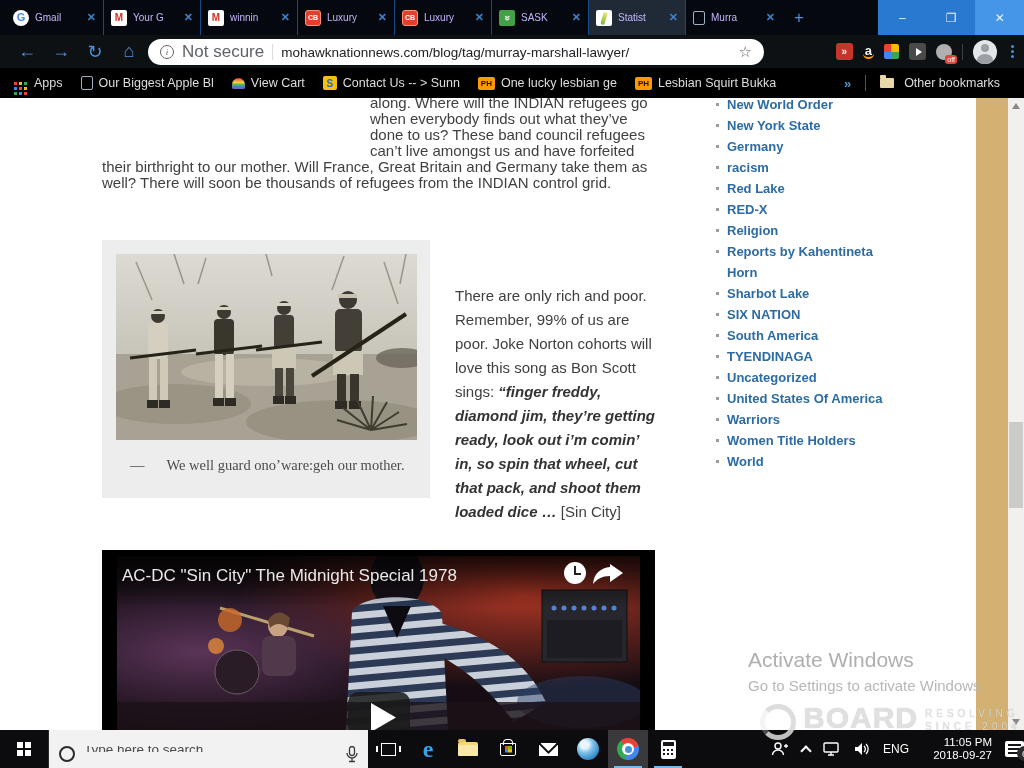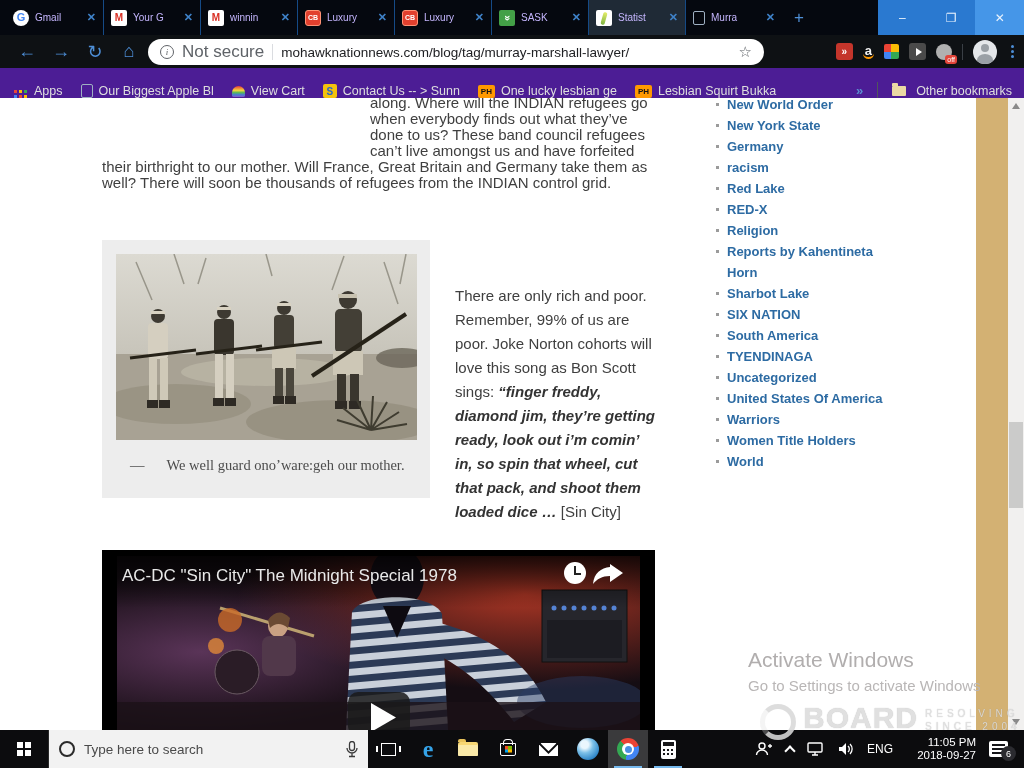--- a/index.html
+++ b/index.html
@@ -47,21 +47,21 @@
   .ext-globe{width:16px;height:16px;background:#b0b0b0;border-radius:50%;position:relative}
   .ext-globe em{position:absolute;right:-5px;bottom:-4px;background:#e2453a;color:#fff;font-size:7px;font-style:normal;border-radius:3px;padding:0 2px;line-height:9px}
   .extdiv{width:1px;height:16px;background:#3a3f45}
   .avatar{width:24px;height:24px;background:#e4e7ea;border-radius:50%;position:relative;overflow:hidden}
   .avatar:before{content:"";position:absolute;left:8px;top:4px;width:8px;height:8px;background:#9aa0a6;border-radius:50%}
   .avatar:after{content:"";position:absolute;left:4px;top:14px;width:16px;height:12px;background:#9aa0a6;border-radius:50% 50% 0 0}
   .menu3{display:flex;flex-direction:column;gap:2px;padding:0 4px}
   .menu3 i{width:3px;height:3px;border-radius:50%;background:#4d8ed6}
 
   
-  #bmbar{position:absolute;left:0;top:68px;width:1024px;height:30px;background:#4c1d95;display:flex;align-items:flex-end;padding:0 12px;gap:8px;color:#dedede;font-size:12.5px}
+  #bmbar{position:absolute;left:0;top:68px;width:1024px;height:30px;background:#000000;display:flex;align-items:center;padding:0 12px;gap:8px;color:#dedede;font-size:12.5px}
   .bm{display:flex;align-items:center;gap:6px;margin-right:10px;white-space:nowrap}
   .apps-ic{width:3px;height:3px;background:#e8453c;margin:5px 11px 5px 2px;box-shadow:5px 0 #fbbc05,10px 0 #34a853,0 5px #4285f4,5px 5px #e8453c,10px 5px #fbbc05,0 10px #34a853,5px 10px #4285f4,10px 10px #e8453c}
   .rainbow{width:13px;height:11px;border-radius:7px 7px 2px 2px;background:linear-gradient(180deg,#e03c3c,#f0883c,#f5d53c,#58b858,#4878d8,#8858c8)}
   .sq-s{width:14px;height:14px;background:#f4c20d;color:#2a66c8;font-size:10px;font-weight:bold;display:flex;align-items:center;justify-content:center;border-radius:2px}
   .sq-ph{width:17px;height:13px;background:#ff9900;color:#131313;font-size:8px;font-weight:bold;display:flex;align-items:center;justify-content:center;border-radius:2px}
   .bm-overflow{color:#5a8fd0;font-weight:bold;font-size:13px;margin-left:auto}
   .bmdiv{width:1px;height:16px;background:#50555b;margin:0 6px}
   .folder{width:14px;height:10px;background:#ead9a4;border-radius:1px;position:relative;margin-right:4px}
   .folder:before{content:"";position:absolute;left:0;top:-3px;width:6px;height:3px;background:#ead9a4;border-radius:1px 1px 0 0}
 
@@ -91,21 +91,21 @@
   #stockwm{position:absolute;left:760px;top:701px;display:flex;align-items:flex-start;gap:7px;z-index:60;pointer-events:none;opacity:.88}
   #stockwm .ring{width:36px;height:36px;border:5px solid #d9d9d9;border-left-color:rgba(217,217,217,.35);border-radius:50%;margin-top:3px}
   #stockwm .brand{font-size:30px;font-weight:bold;letter-spacing:1px;color:#dcdcdc;text-shadow:0 0 1px rgba(90,90,90,.45)}
   #stockwm .small{display:flex;flex-direction:column;margin-top:6px}
   #stockwm .small span{font-size:10px;letter-spacing:4px;color:#dedede;line-height:13px;text-shadow:0 0 1px rgba(90,90,90,.4)}
 
   
   #taskbar{position:absolute;left:0;top:730px;width:1024px;height:38px;background:#0c0c0e;display:flex;align-items:center;z-index:40}
   .tb-start{width:48px;height:38px;display:flex;align-items:center;justify-content:center}
   .winlogo{width:6px;height:6px;background:#fff;box-shadow:8px 0 #fff,0 8px #fff,8px 8px #fff;margin:-8px 8px 0 0}
-  #tb-search{width:320px;height:38px;background:#f2f2f2;display:flex;align-items:center;padding:16px 10px;gap:9px;border-left:1px solid #2a2a2a}
+  #tb-search{width:320px;height:38px;background:#f2f2f2;display:flex;padding:16px 10px;gap:9px;border-left:1px solid #2a2a2a}
   .cortana{width:16px;height:16px;border:2px solid #2b2b2b;border-radius:50%;flex:none}
   #tb-search input{border:none;background:transparent;outline:none;font-size:13.5px;color:#333;font-family:"Liberation Sans",sans-serif;flex:1}
   #tb-search input::placeholder{color:#4a4a4a}
   .tbtn{width:40px;height:38px;display:flex;align-items:center;justify-content:center;position:relative}
   .tbtn.open:after{content:"";position:absolute;left:6px;bottom:0;width:28px;height:2px;background:#76b9ed}
   .tbtn.hl{background:#3a3a3c}
   .taskview{width:15px;height:13px;border:1.5px solid #fff;position:relative}
   .taskview:before{content:"";position:absolute;left:-6px;top:2px;width:2px;height:6px;background:#fff}
   .taskview:after{content:"";position:absolute;right:-6px;top:2px;width:2px;height:6px;background:#fff}
   .edge-e{color:#35a3e8;font-size:24px;font-weight:bold;line-height:1;font-family:"Liberation Serif",serif}
@@ -118,21 +118,21 @@
   .mail{width:19px;height:13px;background:#fff;position:relative;overflow:hidden}
   .mail:before{content:"";position:absolute;left:2px;top:-7px;width:15px;height:15px;background:#0c0c0e;transform:rotate(45deg)}
   .mail:after{content:"";position:absolute;left:4px;top:-5px;width:11px;height:11px;background:#fff;transform:rotate(45deg)}
   .skype{width:22px;height:22px;border-radius:50%;background:radial-gradient(circle at 35% 30%,#eaf6fd 0 18%,#7cc0e8 40%,#2f86c8 75%,#1b5fa0 100%)}
   .chrome{width:22px;height:22px;border-radius:50%;background:conic-gradient(from -45deg,#ea4335 0 33%,#4285f4 33% 66%,#34a853 66% 100%);position:relative}
   .chrome:before{content:"";position:absolute;left:5px;top:5px;width:12px;height:12px;background:#fff;border-radius:50%}
   .chrome:after{content:"";position:absolute;left:7.5px;top:7.5px;width:7px;height:7px;background:#4a90e2;border-radius:50%}
   .calc{width:15px;height:19px;background:#fff;border-radius:2px;position:relative}
   .calc:before{content:"";position:absolute;left:2px;top:2px;width:11px;height:4px;background:#18181a}
   .calc:after{content:"";position:absolute;left:2px;top:9px;width:2px;height:2px;background:#18181a;box-shadow:4px 0 #18181a,8px 0 #18181a,0 4px #18181a,4px 4px #18181a,8px 4px #18181a}
-  #tray{margin-left:auto;display:flex;align-items:center;gap:13px;padding-right:16px;height:38px}
+  #tray{margin-left:auto;display:flex;align-items:center;gap:13px;padding-right:0;height:38px}
   .tri{display:flex;align-items:center;justify-content:center}
   .chev{width:8px;height:8px;border-left:2px solid #fff;border-top:2px solid #fff;transform:rotate(45deg);margin-top:4px}
   .lang{color:#fff;font-size:12px}
   .clock{color:#fff;font-size:11.5px;line-height:13px;text-align:right;width:70px}
   .notif{width:19px;height:16px;background:#fff;border-radius:2px;position:relative}
   .notif:before{content:"";position:absolute;left:3px;top:3px;width:13px;height:2px;background:#16161a;box-shadow:0 4px #16161a,0 8px #16161a}
   .notif .badge{position:absolute;right:-8px;bottom:-4px;width:15px;height:15px;background:#2b2b30;border-radius:50%;color:#fff;font-size:9px;display:flex;align-items:center;justify-content:center}
 </style>
 </head>
 <body>
@@ -244,21 +244,21 @@
   <div class="bm">
     <span class="sq-ph">PH</span>
     <span>One lucky lesbian ge</span>
   </div>
   <div class="bm">
     <span class="sq-ph">PH</span>
     <span>Lesbian Squirt Bukka</span>
   </div>
   <span class="bm-overflow">»</span>
   <span class="bmdiv"></span>
-  <div class="bm" style="margin-right:0">
+  <div class="bm" style="margin-right:12px">
     <span class="folder"></span>
     <span>Other bookmarks</span>
   </div>
 </div>
 
 <div id="page">
 
   <p id="para"><span class="spacer"></span><span>along. Where will the INDIAN refugees go when everybody finds out what they’ve done to us? These band council refugees can’t live amongst us and have forfeited their birthright to our mother. Will France, Great Britain and Germany take them as well? There will soon be thousands of refugees from the INDIAN control grid.</span></p>
 
   <div id="figurebox">

